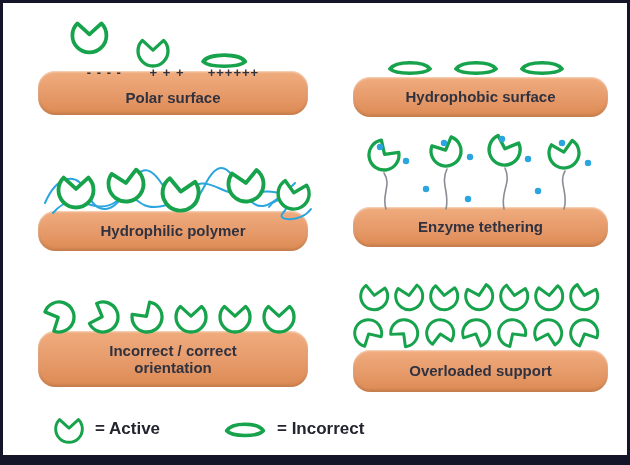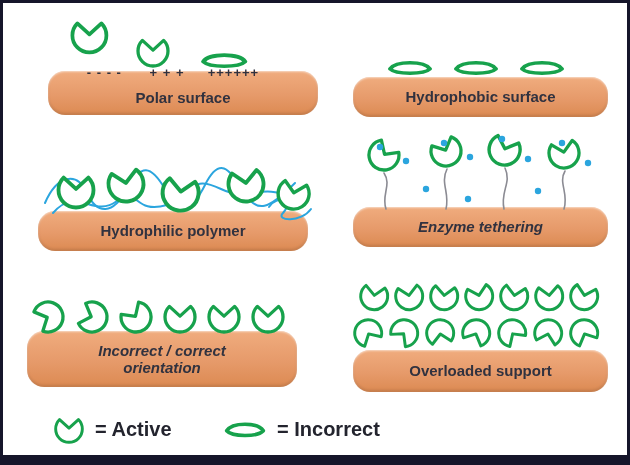--- a/index.html
+++ b/index.html
@@ -37,40 +37,40 @@
     font-size:13px;
     letter-spacing:1px;
     color: var(--text-dark,#31323f);
   }
   .layer { position:absolute; left:0; top:0; }
   .squiggle { fill:none; stroke: var(--water-blue,#2ba5de); stroke-width:2; stroke-linecap:round; }
   .tether { fill:none; stroke: var(--tether-gray,#8b8b93); stroke-width:1.6; stroke-linecap:round; }
   .wdot { fill: var(--water-blue,#2ba5de); }
   #legend { position:absolute; left:30px; top:402px; width:580px; height:48px; }
   .legend-item { position:absolute; top:0; height:48px; display:flex; align-items:center; gap:10px; }
-  .legend-label { font-weight:700; font-size:20px; color:#23242e;text-align:right; }
+  .legend-label { font-weight:700; font-size:17px; color:#23242e;text-align:right; }
 </style>
 </head>
 <body>
 
 <div id="fig">
 
   <svg width="0" height="0" style="position:absolute">
     <defs>
       <g id="enzA">
         <path d="M4.93 4.93 A10 10 0 1 0 19.07 4.93 L12 11.4 Z" style="fill:#ffffff; stroke:var(--enzyme-green,#17A24C); stroke-width:2.2; stroke-linejoin:round"></path>
       </g>
       <g id="enzI">
         <path d="M2 7 C5 2.2 19 2.2 22 7 C19 10.4 5 10.4 2 7 Z" style="fill:#ffffff; stroke:var(--enzyme-green,#17A24C); stroke-width:2; stroke-linejoin:round"></path>
       </g>
     </defs>
   </svg>
 
   <div class="panel" style="left:30px; top:8px; width:285px; height:115px;">
-    <div class="bar" style="left:15px; top:60px; width:270px; height:44px; padding-top:10px; box-sizing:border-box;">
+    <div class="bar" style="left:5px; top:60px; width:270px; height:44px; padding-top:10px; box-sizing:border-box;">
       <div class="bar-label">Polar surface</div>
     </div>
     <div class="charges" style="left:5px; top:54px; width:270px;">- - - -      + + +     ++++++</div>
     <svg class="layer" width="285" height="115" viewBox="0 0 285 115">
       <use href="#enzA" transform="translate(36,4) scale(1.7)"></use>
       <use href="#enzA" transform="translate(102,22) scale(1.5)"></use>
       <use href="#enzI" transform="translate(166,38) scale(2.1,1.8)"></use>
     </svg>
   </div>
 
@@ -95,21 +95,21 @@
       <div class="bar-label">Hydrophobic surface</div>
     </div>
     <svg class="layer" width="265" height="115" viewBox="0 0 265 115">
       <use href="#enzI" transform="translate(38,46) scale(2.0,1.7)"></use>
       <use href="#enzI" transform="translate(104,46) scale(2.0,1.7)"></use>
       <use href="#enzI" transform="translate(170,46) scale(2.0,1.7)"></use>
     </svg>
   </div>
 
   <div class="panel" style="left:345px; top:128px; width:265px; height:130px;">
-    <div class="bar" style="left:5px; top:76px; width:255px; height:40px;font-style:italic;">
+    <div class="bar" style="left:5px; top:76px; width:255px; height:40px;">
       <div class="bar-label">Enzyme tethering</div>
     </div>
     <svg class="layer" width="265" height="130" viewBox="0 0 265 130">
       <path class="tether" d="M38 78 C33 64 44 54 36 42"></path>
       <path class="tether" d="M98 78 C102 62 92 52 99 38"></path>
       <path class="tether" d="M156 78 C152 60 164 52 157 37"></path>
       <path class="tether" d="M216 78 C221 62 210 52 217 40"></path>
       <use href="#enzA" transform="translate(18,6) scale(1.5) rotate(35 12 12)"></use>
       <use href="#enzA" transform="translate(80,2) scale(1.5) rotate(-25 12 12)"></use>
       <use href="#enzA" transform="translate(138,0) scale(1.55) rotate(20 12 12)"></use>
@@ -121,21 +121,21 @@
       <circle class="wdot" cx="154" cy="8" r="3.2"></circle>
       <circle class="wdot" cx="180" cy="28" r="3.2"></circle>
       <circle class="wdot" cx="214" cy="12" r="3.2"></circle>
       <circle class="wdot" cx="240" cy="32" r="3.2"></circle>
       <circle class="wdot" cx="78" cy="58" r="3.2"></circle>
       <circle class="wdot" cx="190" cy="60" r="3.2"></circle>
       <circle class="wdot" cx="120" cy="68" r="3.2"></circle>
     </svg>
   </div>
 
-  <div class="panel" style="left:19px; top:270px; width:285px; height:125px;font-style:italic;">
+  <div class="panel" style="left:30px; top:270px; width:285px; height:125px;">
     <div class="bar" style="left:5px; top:58px; width:270px; height:56px; padding:0 38px; box-sizing:border-box;">
       <div class="bar-label">Incorrect / correct orientation</div>
     </div>
     <svg class="layer" width="285" height="125" viewBox="0 0 285 125">
       <use href="#enzA" transform="translate(8,26) scale(1.5) rotate(-115 12 12)"></use>
       <use href="#enzA" transform="translate(52,26) scale(1.5) rotate(-70 12 12)"></use>
       <use href="#enzA" transform="translate(96,26) scale(1.5) rotate(-35 12 12)"></use>
       <use href="#enzA" transform="translate(140,26) scale(1.5)"></use>
       <use href="#enzA" transform="translate(184,26) scale(1.5)"></use>
       <use href="#enzA" transform="translate(228,26) scale(1.5)"></use>

